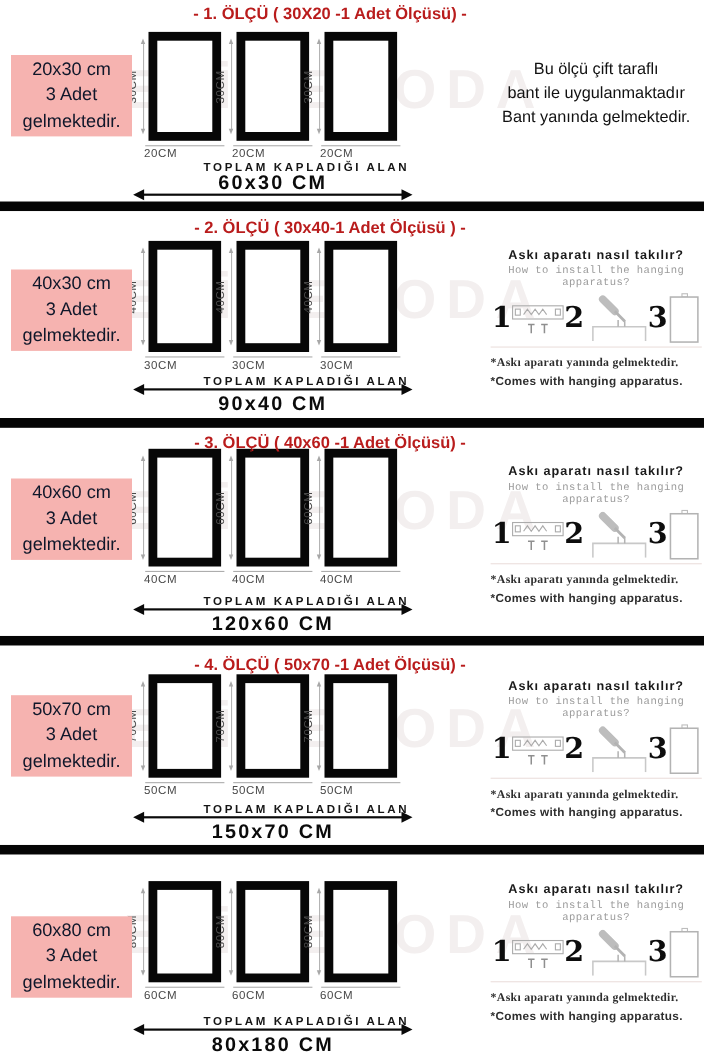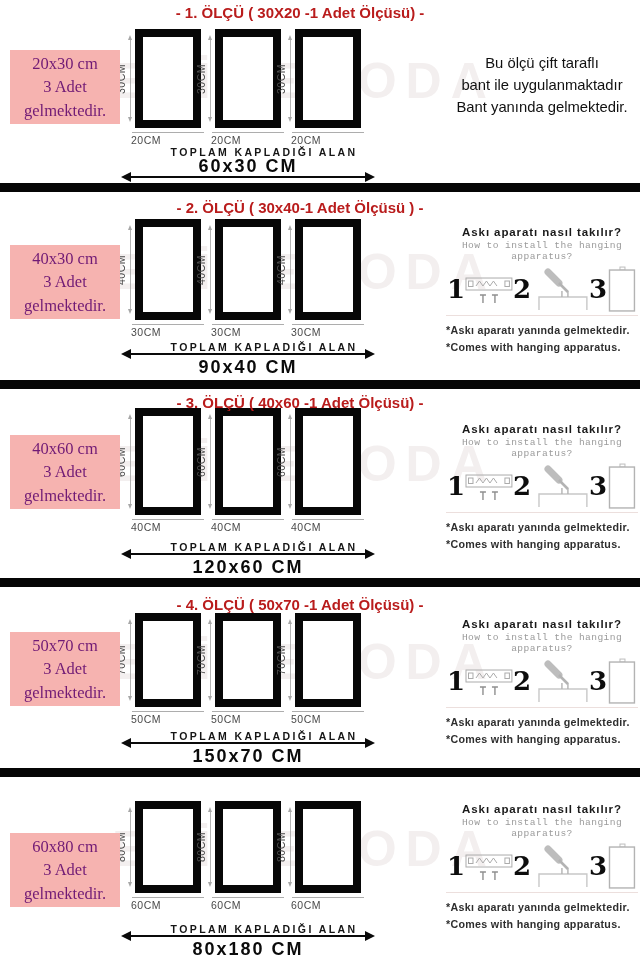--- a/index.html
+++ b/index.html
@@ -12,57 +12,57 @@
   .s3{height:189px;--tt:5px;--ft:19px;--fh:107px;--pt:46px;--ac:34px;--tc:152px;--ts:168px;--ar:164px}
   .s4{height:181px;--tt:9px;--ft:26px;--fh:94px;--pt:45px;--ac:31px;--tc:143px;--ts:159px;--ar:155px}
   .s5{height:183px;--tt:4px;--ft:24px;--fh:92px;--pt:56px;--ac:26px;--tc:146px;--ts:162px;--ar:158px}
 
   .watermark{position:absolute;left:112px;top:calc(var(--ft) + (var(--fh) / 2) - 27px);
     font-size:50px;font-weight:700;letter-spacing:9px;color:#f3efef;white-space:nowrap;z-index:0;}
   .sec-title{position:absolute;top:var(--tt);left:40px;width:520px;text-align:center;
     font-size:15px;font-weight:600;color:#b91c1c;z-index:2;}
   .badge{position:absolute;left:10px;top:var(--pt);width:110px;height:74px;background:#f6b3b0;
     display:flex;flex-direction:column;align-items:center;justify-content:center;z-index:2;
-    color:#701a75;font-size:16.5px;line-height:1.42;font-family:Liberation Serif, serif;}
+    color:#0f172a;font-size:16.5px;line-height:1.42;}
   .frame{position:absolute;top:var(--ft);width:66px;height:var(--fh);background:#fff;
     border:8px solid #070707;box-sizing:border-box;z-index:1;}
   .f1{left:135px}.f2{left:215px}.f3{left:295px}
   .vline{position:absolute;top:calc(var(--ft) + 9px);height:calc(var(--fh) - 18px);width:0;
     border-left:1px solid #9a9a9a;opacity:.75;z-index:1;}
   .v1{left:130px}.v2{left:210px}.v3{left:290px}
   .vline::before,.vline::after{content:"";position:absolute;left:-3px;border:2.5px solid transparent;}
   .vline::before{top:-5px;border-bottom:5px solid #8a8a8a;}
   .vline::after{bottom:-5px;border-top:5px solid #8a8a8a;}
   .vdim{position:absolute;top:var(--ft);height:var(--fh);width:15px;display:flex;align-items:center;
     justify-content:center;writing-mode:vertical-rl;transform:rotate(180deg);
     font-size:10.5px;color:#4a4a4a;letter-spacing:.5px;z-index:1;}
   .d1{left:113px}.d2{left:193px}.d3{left:273px}
   .hdim{position:absolute;top:calc(var(--ft) + var(--fh) + 4px);width:74px;text-align:left;
     padding-top:2px;font-size:10.5px;color:#4a4a4a;letter-spacing:.5px;z-index:1;}
   .h1{left:131px}.h2{left:211px}.h3{left:291px}
   .hdim::before{content:"";position:absolute;top:0;left:1px;right:1px;border-top:1px solid #777;opacity:.6;}
-  .total-caption{position:absolute;top:var(--tc);left:136px;width:256px;text-align:center;
+  .total-caption{position:absolute;top:var(--tc);left:116px;width:256px;text-align:right;
     font-size:10.5px;font-weight:700;letter-spacing:2.4px;color:#151515;z-index:1;}
   .total-size{position:absolute;top:var(--ts);left:120px;width:256px;text-align:center;
     font-size:18px;font-weight:700;letter-spacing:2px;color:#0b0b0b;z-index:1;}
   .big-arrow{position:absolute;top:var(--ar);left:126px;width:244px;height:2px;background:#0a0a0a;z-index:1;}
   .big-arrow::before,.big-arrow::after{content:"";position:absolute;top:-4.5px;border:5.5px solid transparent;}
   .big-arrow::before{left:-10px;border-right:10px solid #0a0a0a;}
   .big-arrow::after{right:-10px;border-left:10px solid #0a0a0a;}
 
   .side-note{position:absolute;left:444px;top:var(--ac);width:196px;text-align:center;
     font-size:14.8px;color:#111;line-height:1.5;z-index:2;}
   .apparatus{position:absolute;left:446px;top:var(--ac);width:192px;z-index:2;}
   .app-title{text-align:center;font-size:11.5px;font-weight:700;letter-spacing:.9px;color:#1a1a1a;}
   .app-sub{text-align:center;font-size:9.6px;letter-spacing:.4px;color:#9b9b9b;margin-top:2px;font-family:Liberation Mono, monospace;}
   .app-steps{display:flex;align-items:center;justify-content:space-between;margin-top:4px;
     padding:0 1px 3px 1px;border-bottom:1px solid #ecdfdd;height:46px;}
   .step-num{font-family:"DejaVu Serif",serif;font-size:26px;font-weight:700;color:#0d0d0d;line-height:1;}
   .app-note{font-size:10.7px;font-weight:700;letter-spacing:.3px;color:#2e2e2e;line-height:1.55;}
-  .app-note.first{margin-top:6px;}
+  .app-note.first{margin-top:6px;font-family:Liberation Serif, serif;}
   .ic{display:block;}
 </style>
 </head>
 <body>
 
 <div class="page">
 
   <div class="sec s1">
     <div class="watermark">EVİNEMODA</div>
     <div class="sec-title">- 1. ÖLÇÜ ( 30X20 -1 Adet Ölçüsü) -</div>

